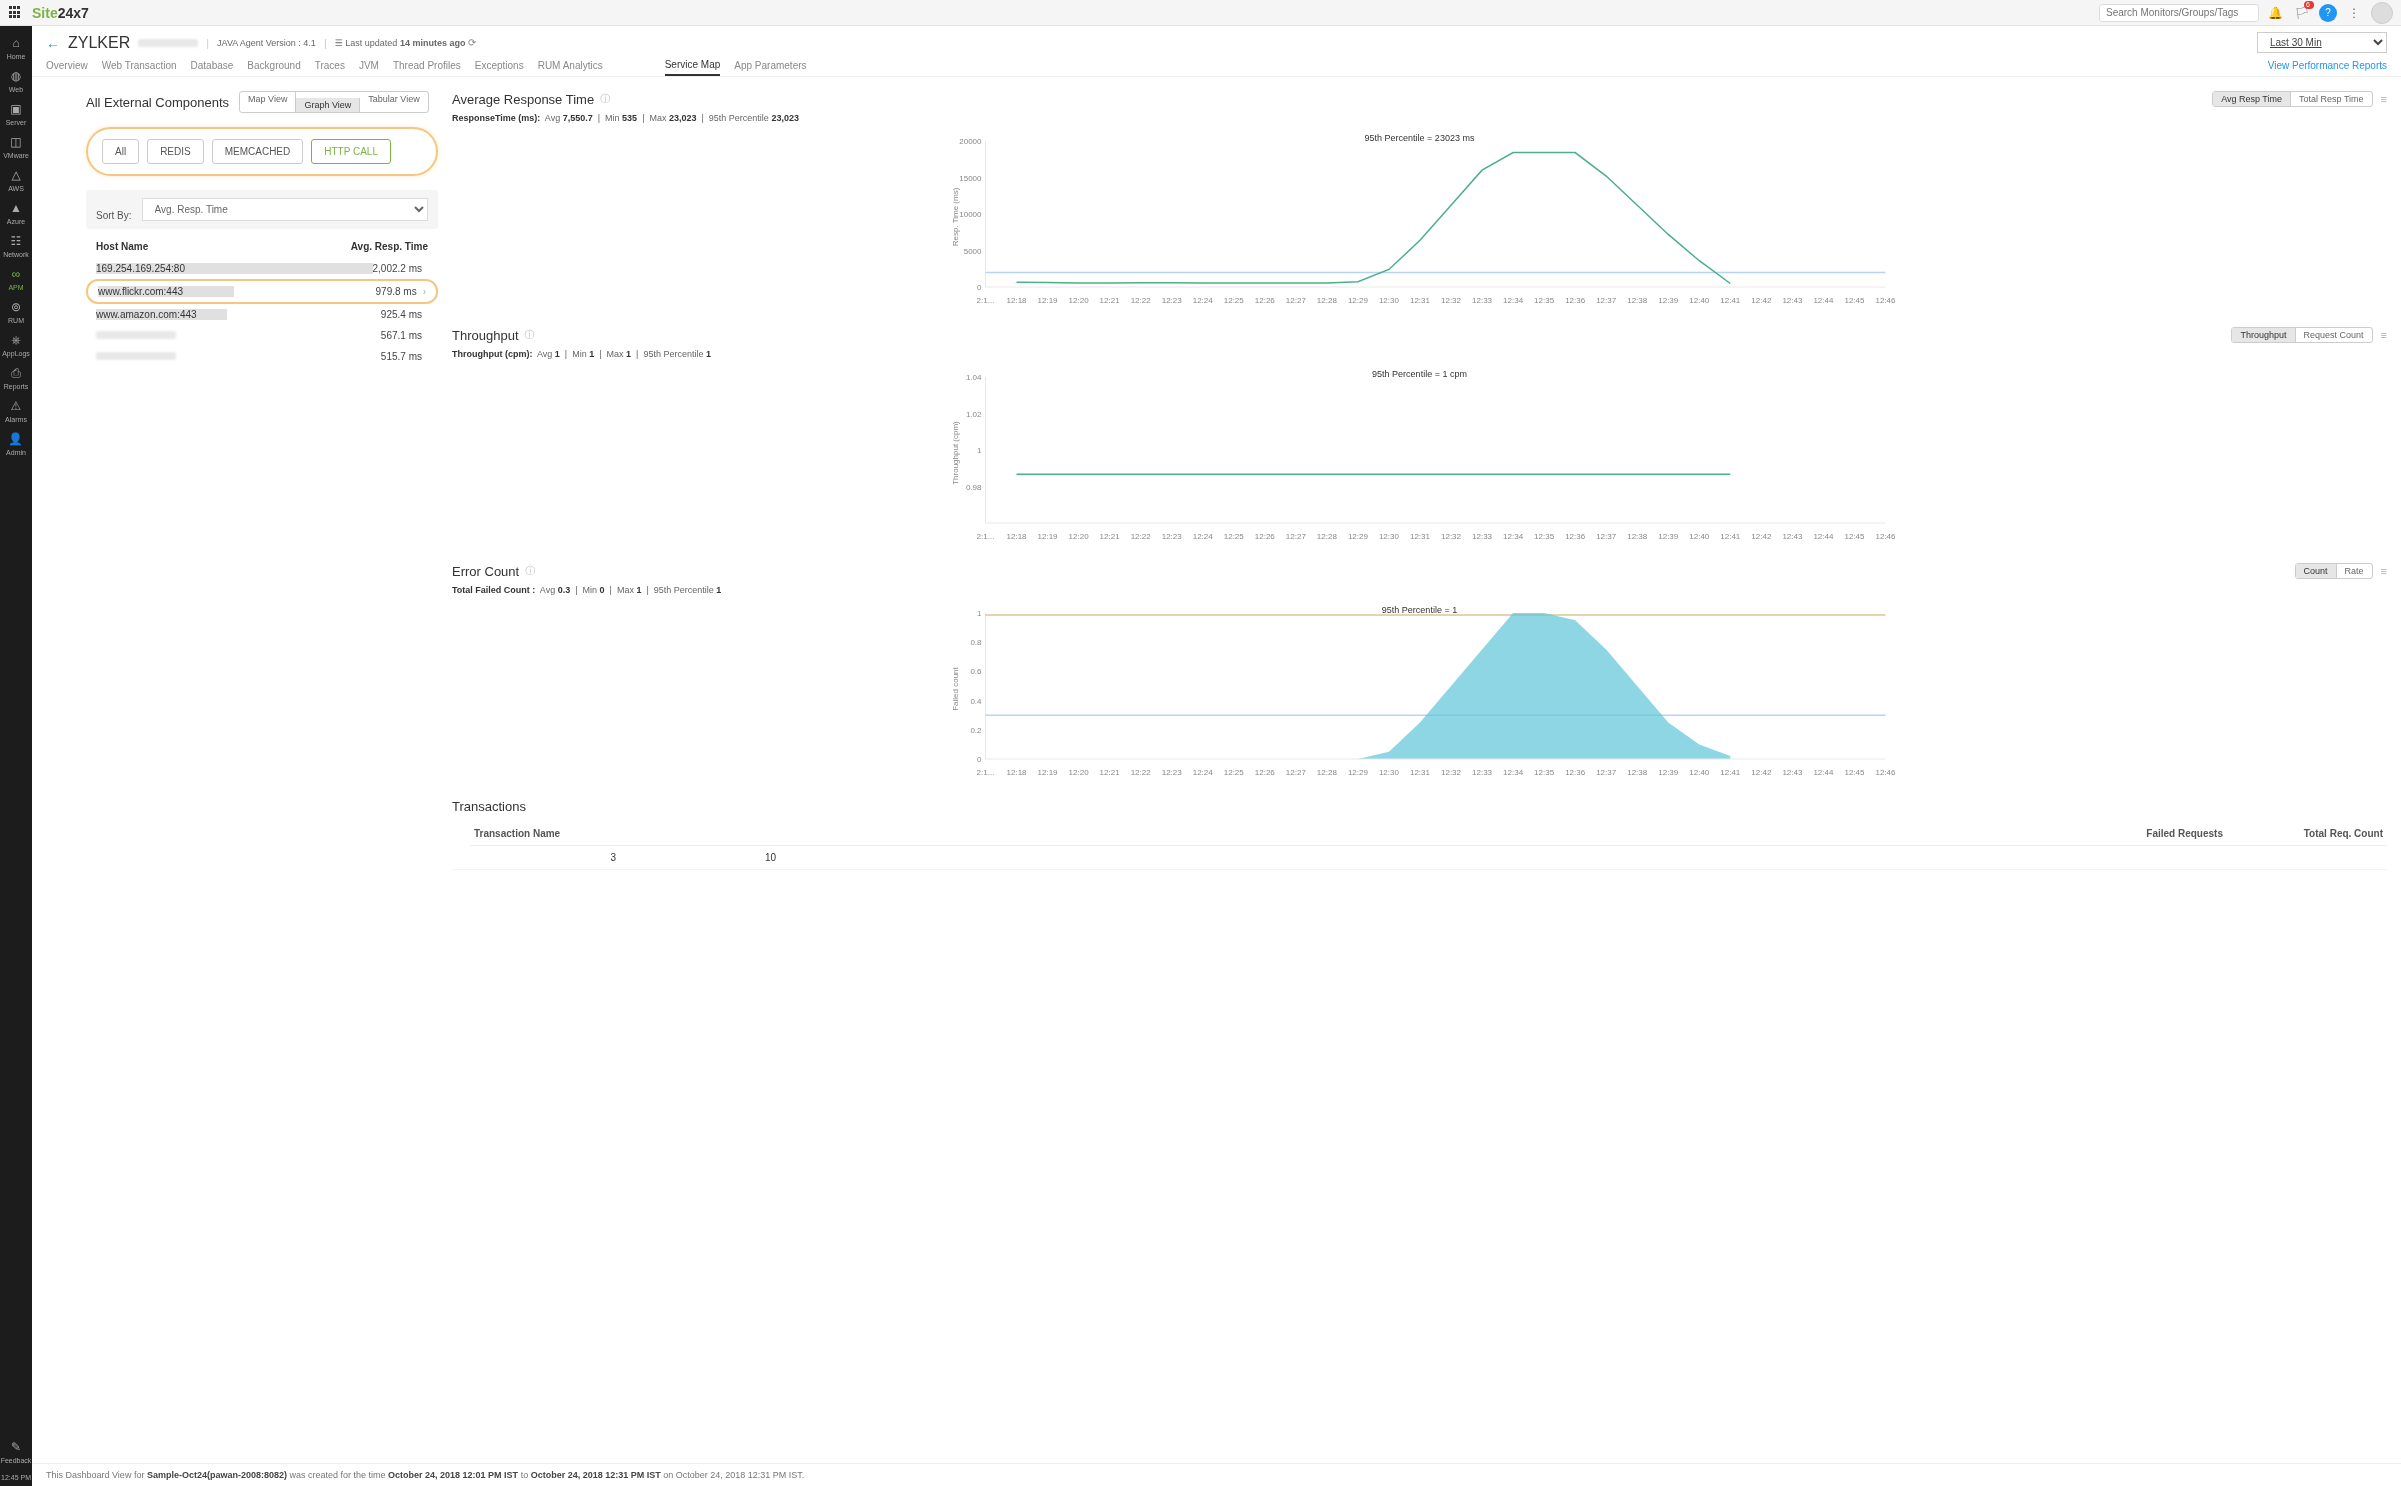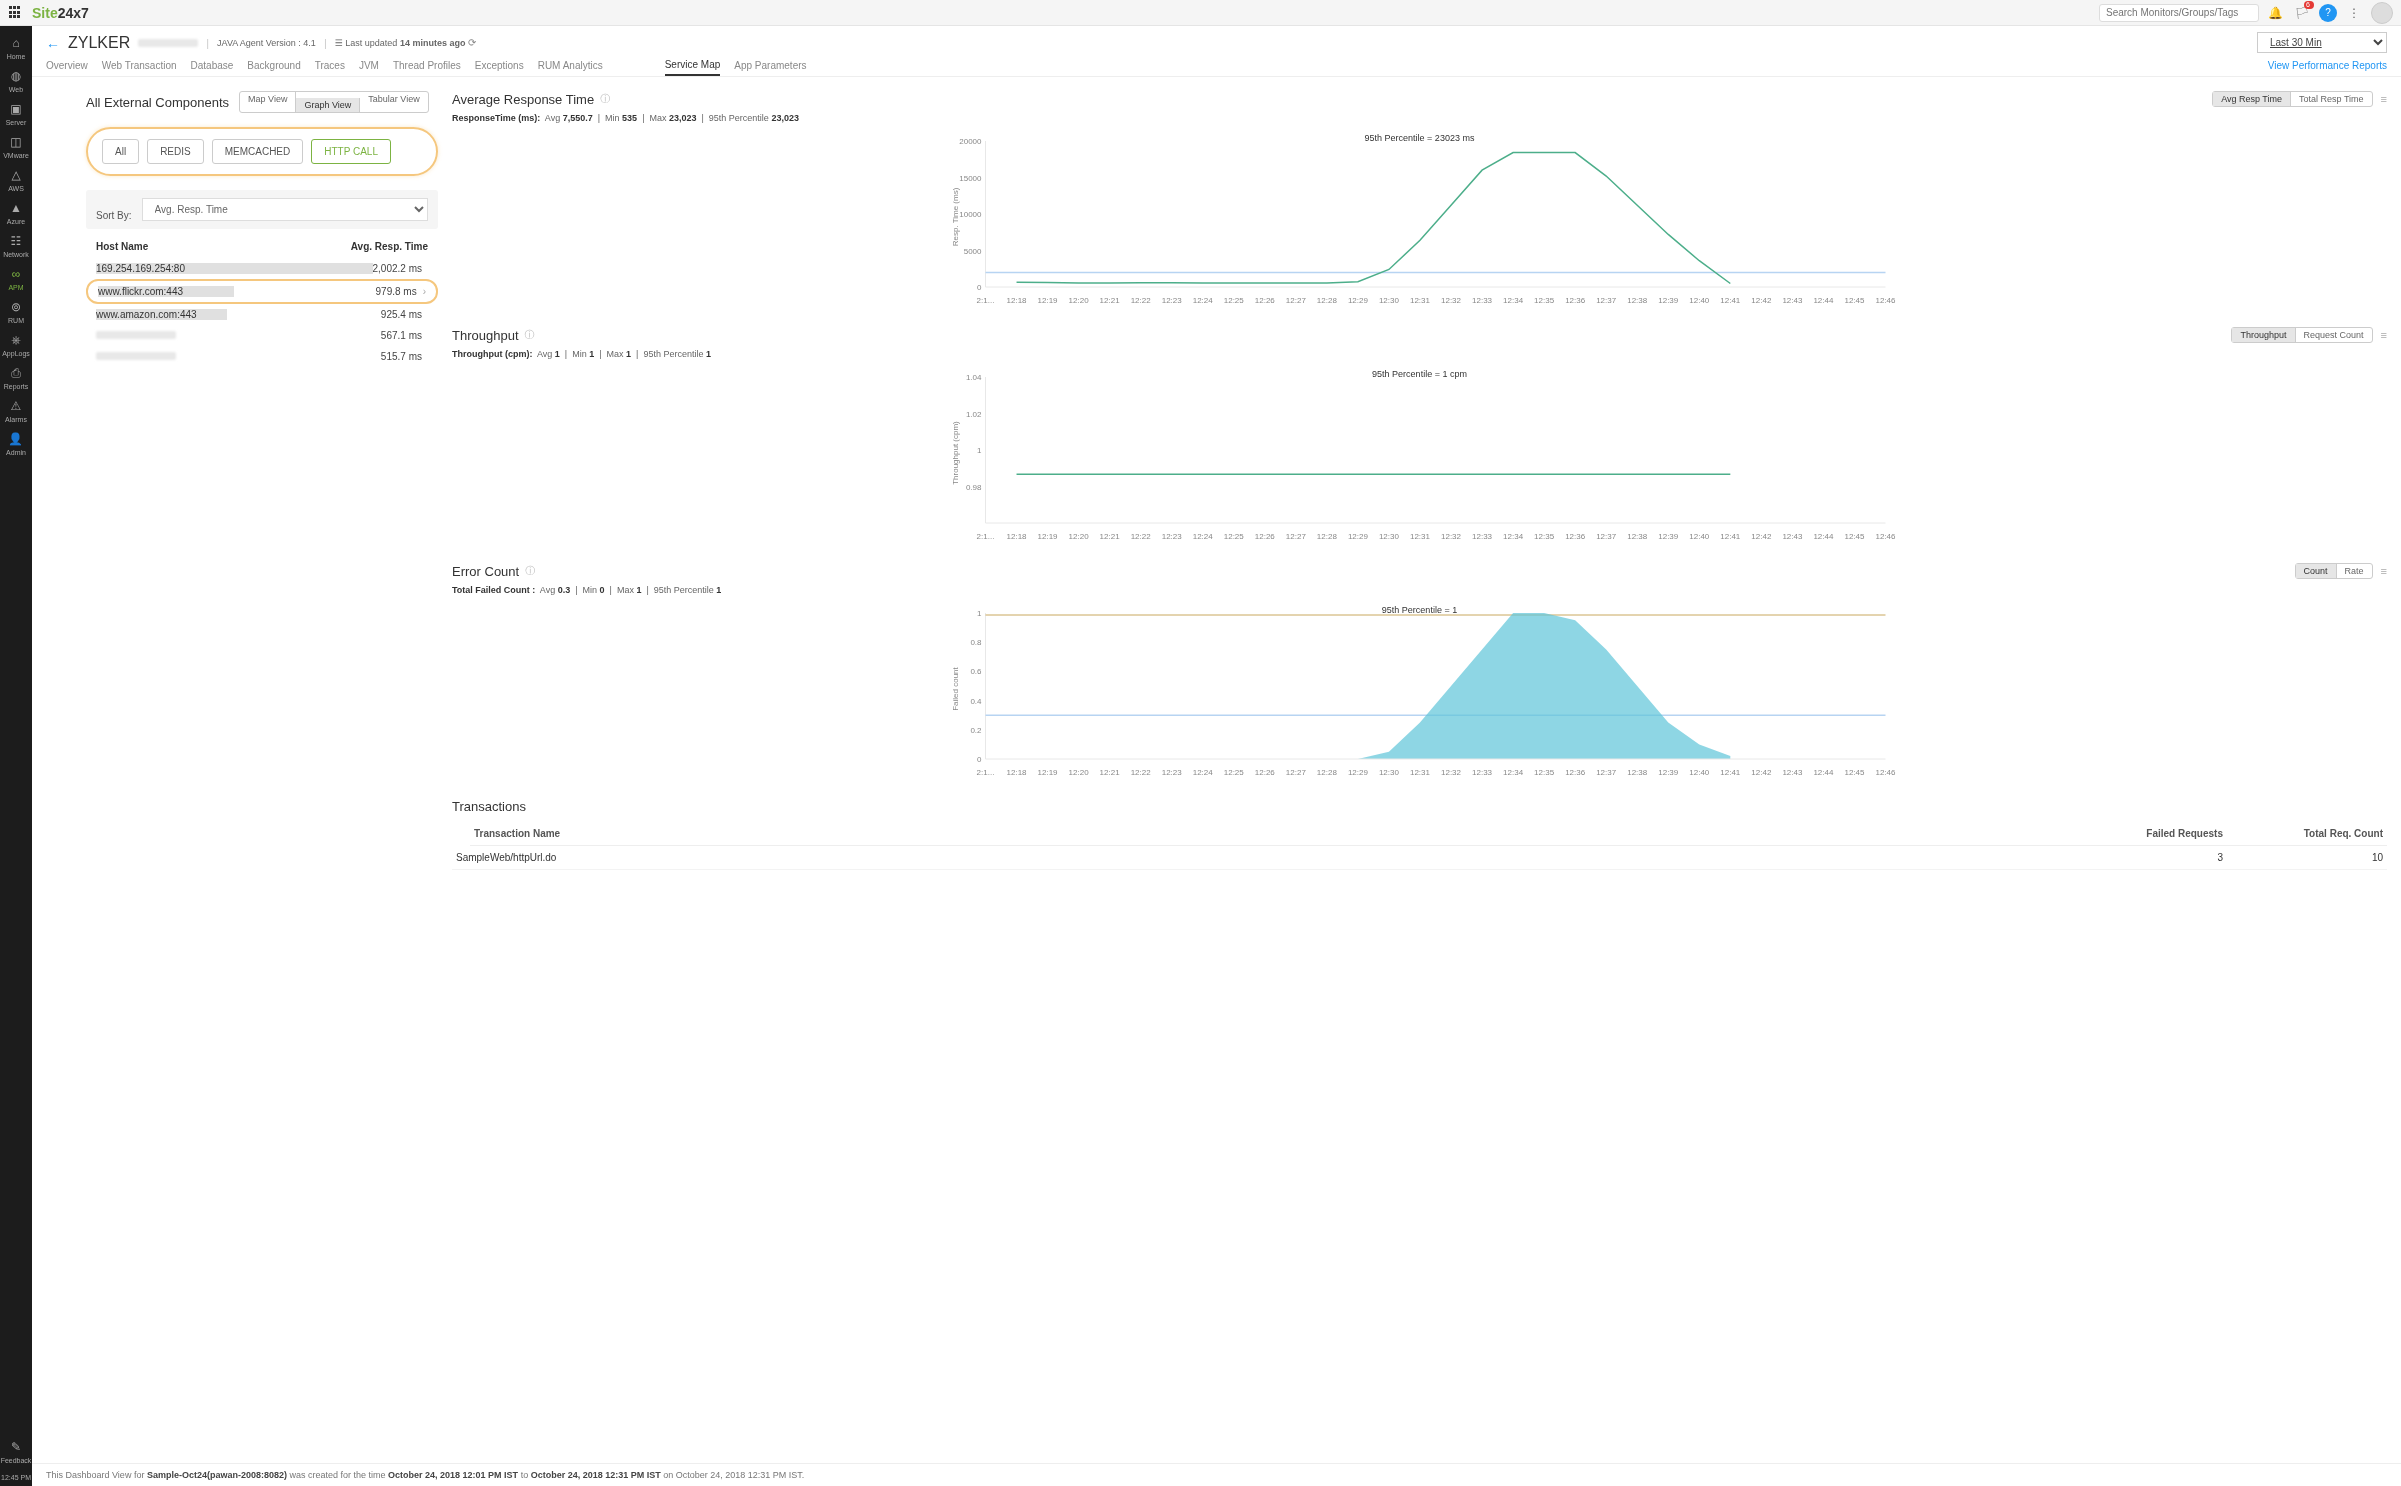--- a/index.html
+++ b/index.html
@@ -396,21 +396,20 @@
   </div>
           <div class="chart-section">
   <span class="chart-title">Transactions</span>
   <div class="trans-table">
     <div class="trans-head">
                 <span class="tc-name">Transaction Name</span>
                 <span class="tc-fail">Failed Requests</span>
                 <span class="tc-total">Total Req. Count</span>
               </div>
     <div class="trans-row">
-                <span class="tc-name">SampleWeb/httpUrl.do</span>
                 <span class="tc-fail">3</span>
                 <span class="tc-total">10</span>
               </div>
   </div>
 </div>
         </div>
     </div>
 
     <div class="footer">
       <span>This Dashboard View for</span> <b>Sample-Oct24(pawan-2008:8082)</b> <span>was created for the time</span> <b>October 24, 2018 12:01 PM IST</b> <span>to</span> <b>October 24, 2018 12:31 PM IST</b> <span>on</span> <span>October 24, 2018 12:31 PM IST.</span>

